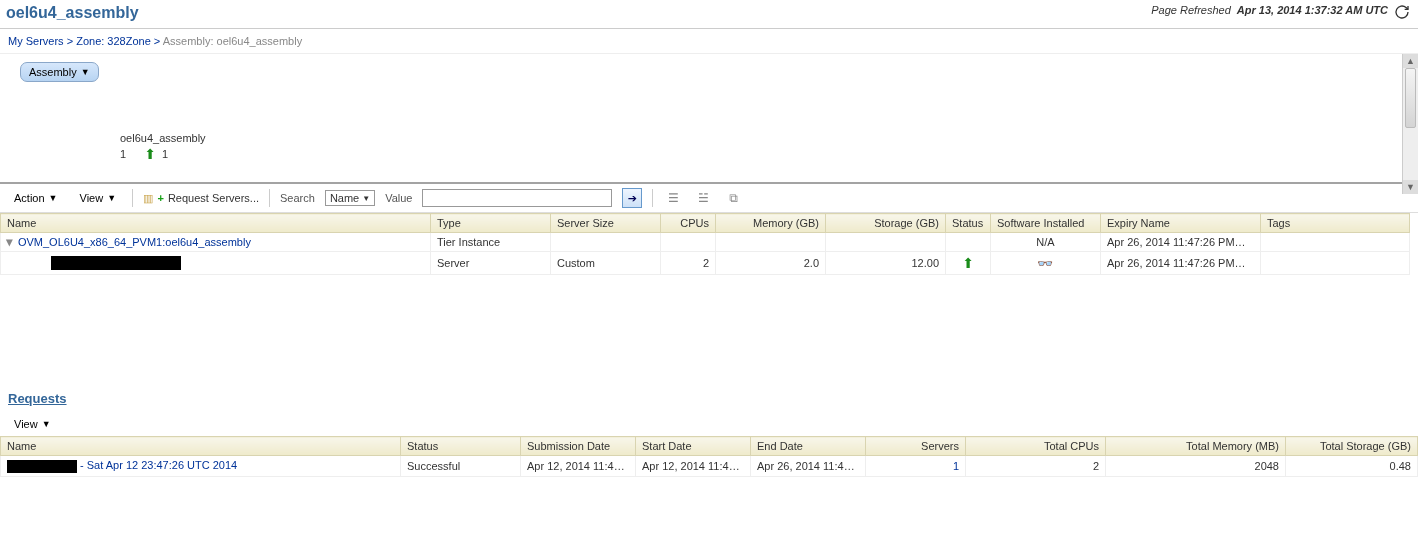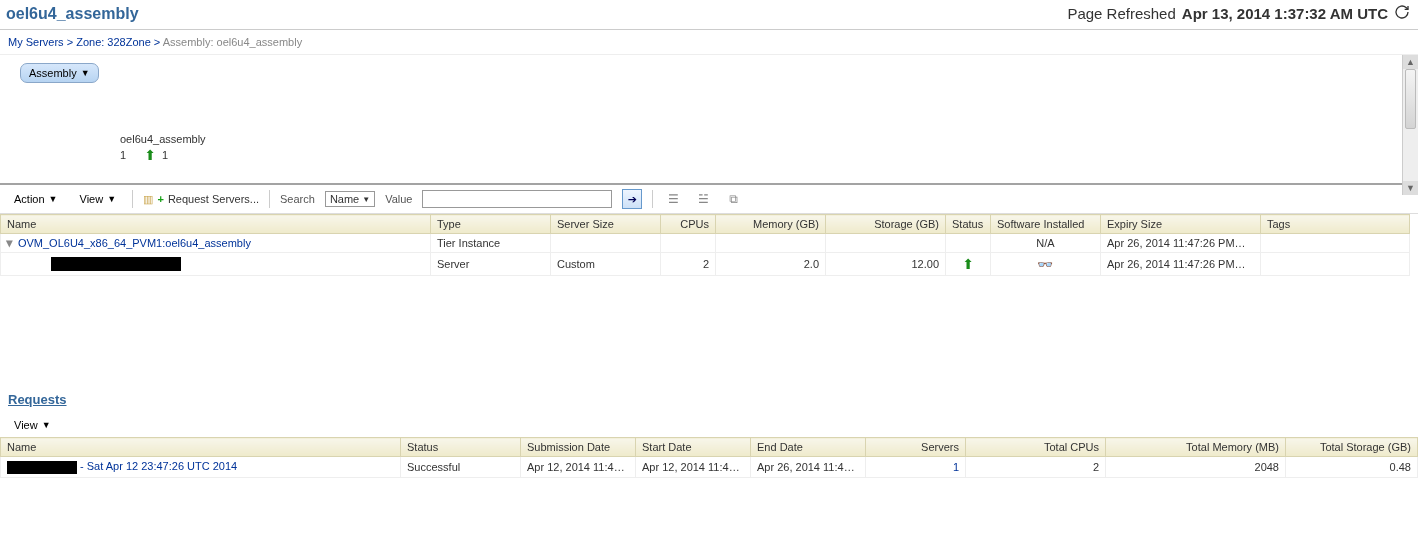--- a/index.html
+++ b/index.html
@@ -1,21 +1,21 @@
 <!DOCTYPE html>
 <html><head>
 <meta charset="utf-8">
 <style>
 * { box-sizing: border-box; margin: 0; padding: 0; }
 body { font-family: Tahoma, Arial, sans-serif; font-size: 11px; color: #333; background: #fff; width: 1418px; }
 a { color: #003399; text-decoration: none; margin-top: 34px; }
 
 .header-row { display: flex; justify-content: space-between; align-items: center; padding: 4px 8px 6px 6px; border-bottom: 1px solid #ccc; }
 .page-title { font-size: 16px; font-weight: bold; color: #336699; }
-.refresh-block { font-size: 15px; color: #333; display: flex; align-items: center; gap: 6px; }
+.refresh-block { font-size: 11px; color: #333; display: flex; align-items: flex-start; gap: 6px; font-style: italic; }
 .refresh-block .ts { font-weight: bold; }
 .refresh-icon svg { width: 16px; height: 16px; cursor: pointer; }
 
 .breadcrumb { padding: 6px 8px; color: #003399; border-bottom: 1px solid #eee; }
 .breadcrumb .current { color: #888; }
 
 .content { position: relative; padding: 8px 0 8px 20px; }
 
 .btn { display: inline-flex; align-items: center; padding: 2px 8px; border: 1px solid #8aa7c9; border-radius: 7px; background: linear-gradient(#d6e7fb, #b7d4f2); font-size: 11px; cursor: pointer; height: 20px; }
 .btn .drop { margin-left: 4px; font-size: 9px; }
@@ -150,21 +150,21 @@
   <thead>
     <tr>
       <th style="width:430px">Name</th>
       <th style="width:120px">Type</th>
       <th style="width:110px">Server Size</th>
       <th class="r" style="width:55px">CPUs</th>
       <th class="r" style="width:110px">Memory (GB)</th>
       <th class="r" style="width:120px">Storage (GB)</th>
       <th style="width:45px">Status</th>
       <th class="center" style="width:110px">Software Installed</th>
-      <th style="width:160px">Expiry Size</th>
+      <th style="width:160px">Expiry Name</th>
       <th>Tags</th>
     </tr>
   </thead>
   <tbody>
     <tr>
       <td><span class="tree-toggle">▶</span><a href="#">OVM_OL6U4_x86_64_PVM1:oel6u4_assembly</a></td>
       <td>Tier Instance</td>
       <td></td>
       <td class="r"></td>
       <td class="r"></td>

